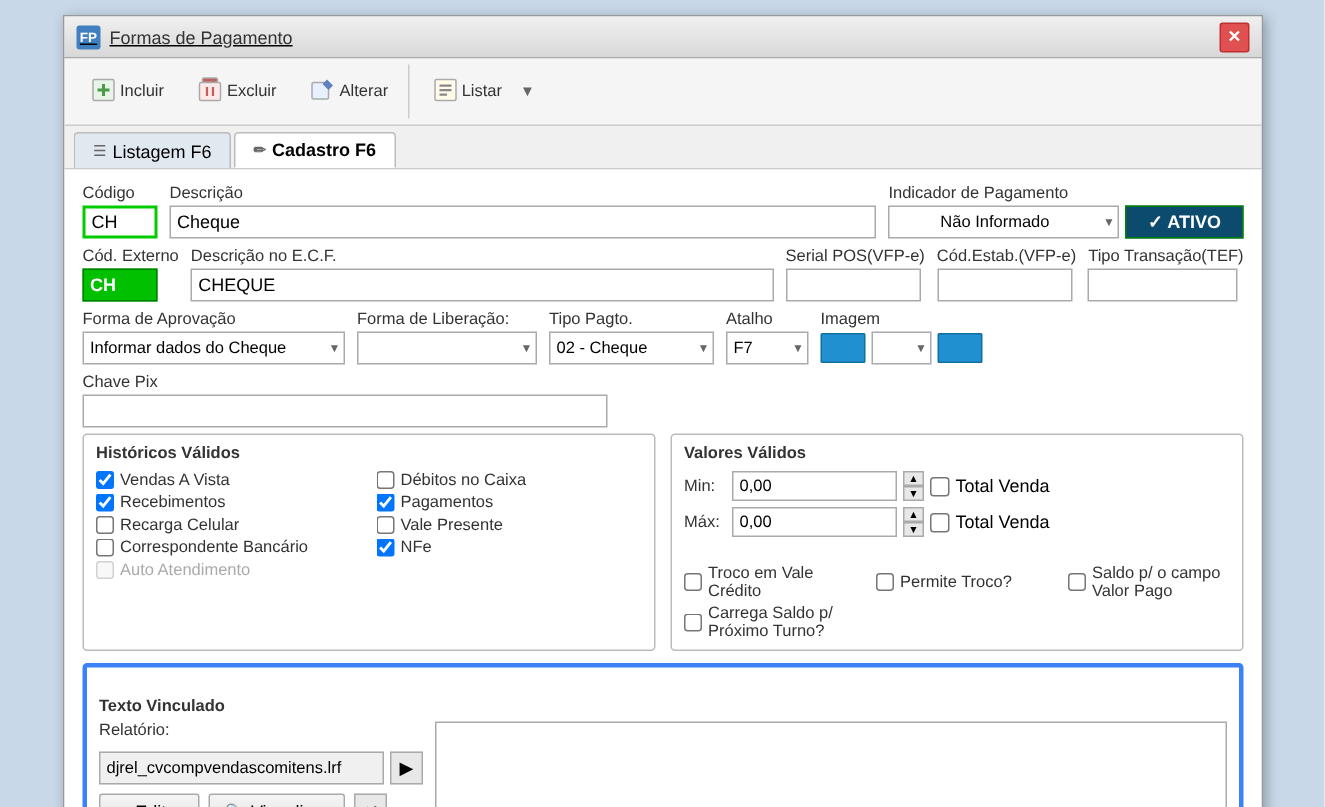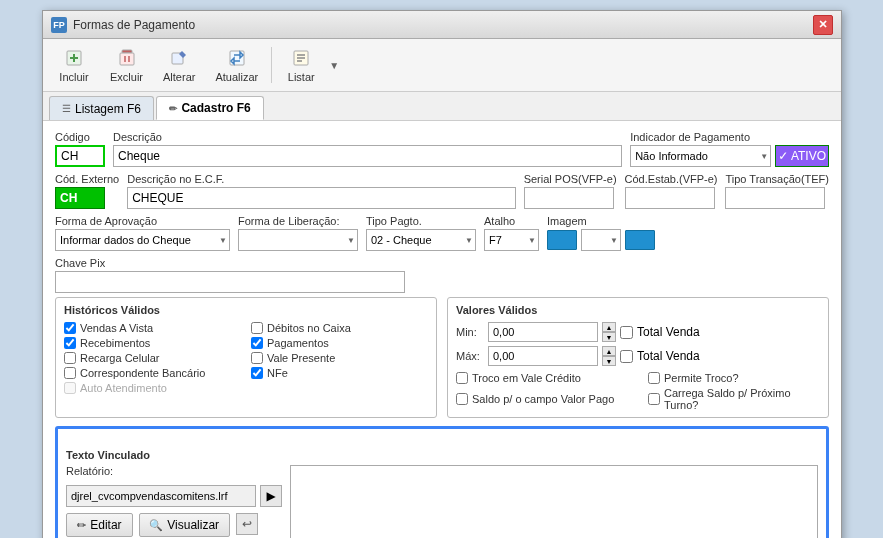--- a/index.html
+++ b/index.html
@@ -21,20 +21,21 @@
       padding: 4px 8px;
       display: flex;
       align-items: center;
       justify-content: space-between;
       height: 28px;
     }
     .title-bar-left {
       display: flex;
       align-items: center;
       gap: 6px;
+      text-decoration: underline;
     }
     .title-icon {
       width: 16px; height: 16px;
       background: #4080c0;
       border-radius: 2px;
       display: flex; align-items: center; justify-content: center;
       color: white; font-size: 9px; font-weight: bold;
     }
     .title-text { font-size: 12px; color: #333; }
     .close-btn {
@@ -50,21 +51,20 @@
     .toolbar {
       background: #f5f5f5;
       border-bottom: 1px solid #ccc;
       padding: 4px 6px;
       display: flex;
       align-items: center;
       gap: 2px;
     }
     .toolbar-btn {
       display: flex;
-      flex-direction: column;
       align-items: center;
       padding: 3px 8px;
       border: 1px solid transparent;
       background: transparent;
       cursor: pointer;
       min-width: 50px;
       border-radius: 2px;
     }
     .toolbar-btn .tb-icon {
       width: 22px; height: 22px;
@@ -107,25 +107,25 @@
       border: 1px solid #aaa;
       padding: 2px 4px;
       font-size: 12px;
       background: #fff;
       height: 22px;
     }
     .form-input.green-bg { background: #00c000; color: white; font-weight: bold; border: 1px solid #008000; }
     .form-input.highlighted { border: 2px solid #00aa00; }
 
     .active-badge {
-      background: #8b5cf6;
+      background: #0c4a6e;
       color: white;
-      font-weight: normal;
+      font-weight: bold;
       font-size: 12px;
-      padding: 2px 2px;
+      padding: 2px 14px;
       border: 1px solid #008000;
       height: 22px;
       display: flex; align-items: center; gap: 4px;
     }
 
     .select-input {
       border: 1px solid #aaa;
       padding: 2px 4px;
       font-size: 11px;
       background: #fff;
@@ -185,21 +185,21 @@
     .values-input {
       border: 1px solid #aaa;
       padding: 2px 4px;
       width: 110px;
       height: 20px;
       font-size: 11px;
     }
     .spin-btns { display: flex; flex-direction: column; }
     .spin-btn { width: 14px; height: 10px; background: #e8e8e8; border: 1px solid #aaa; cursor: pointer; display: flex; align-items: center; justify-content: center; font-size: 7px; line-height: 1; }
 
-    .checkboxes-bottom { display: grid; grid-template-columns: 1fr 1fr; gap: 3px 20px; margin-top: 6px; }
+    .checkboxes-bottom { display: grid; grid-template-columns: 1fr 1fr 1fr; gap: 3px 20px; margin-top: 18px; }
     .checkbox-item-bottom { display: flex; align-items: center; gap: 4px; }
     .checkbox-item-bottom input[type=checkbox] { width: 12px; height: 12px; }
     .checkbox-item-bottom label { font-size: 11px; color: #333; }
 
     .texto-vinculado {
       margin-top: 8px;
       border: 3px solid #3b82f6;
       border-radius: 3px;
       padding: 20px 8px;
     }
@@ -301,30 +301,20 @@
     </button>
     <button class="toolbar-btn">
       <div class="tb-icon">
         <svg width="20" height="20" viewBox="0 0 20 20">
             <rect x="3" y="5" width="11" height="11" rx="1" fill="#e8f0ff" stroke="#aaa"></rect>
             <polygon points="13,3 17,7 14,10 10,6" fill="#6080c0"></polygon>
           </svg>
       </div>
       <span class="tb-label">Alterar</span>
     </button>
-    <button class="toolbar-btn">
-      <div class="tb-icon">
-        <svg width="20" height="20" viewBox="0 0 20 20">
-            <rect x="3" y="3" width="14" height="14" rx="1" fill="#f0f8ff" stroke="#aaa"></rect>
-            <path d="M7,7 L13,7 L13,10 L16,7 L13,4 L13,7" fill="none" stroke="#4080c0" stroke-width="1.5"></path>
-            <path d="M13,13 L7,13 L7,10 L4,13 L7,16 L7,13" fill="none" stroke="#4080c0" stroke-width="1.5"></path>
-          </svg>
-      </div>
-      <span class="tb-label">Atualizar</span>
-    </button>
     <div class="tb-separator"></div>
     <button class="toolbar-btn">
       <div class="tb-icon">
         <svg width="20" height="20" viewBox="0 0 20 20">
             <rect x="3" y="3" width="14" height="14" rx="1" fill="#fffbe8" stroke="#aaa"></rect>
             <line x1="6" y1="7" x2="14" y2="7" stroke="#888" stroke-width="1.5"></line>
             <line x1="6" y1="10" x2="14" y2="10" stroke="#888" stroke-width="1.5"></line>
             <line x1="6" y1="13" x2="11" y2="13" stroke="#888" stroke-width="1.5"></line>
           </svg>
       </div>
@@ -352,21 +342,21 @@
         <input class="form-input highlighted" type="text" style="width: 50px; border: 2px solid rgb(0, 204, 0);" value="CH">
       </div>
       <div class="form-group" style="flex:1;">
         <label class="form-label">Descrição</label>
         <input class="form-input" type="text" style="width: 100%;" value="Cheque">
       </div>
       <div class="form-group">
         <label class="form-label">Indicador de Pagamento</label>
         <div style="display:flex; gap:4px; align-items:center;">
           <div class="select-wrapper">
-            <select class="select-input" style="width:141px;">
+            <select class="select-input" style="width:154px;text-align:center;">
               <option>Não Informado</option>
             </select>
           </div>
           <div class="active-badge">✓ ATIVO</div>
         </div>
       </div>
     </div>
 
     <div class="form-row">
       <div class="form-group">

